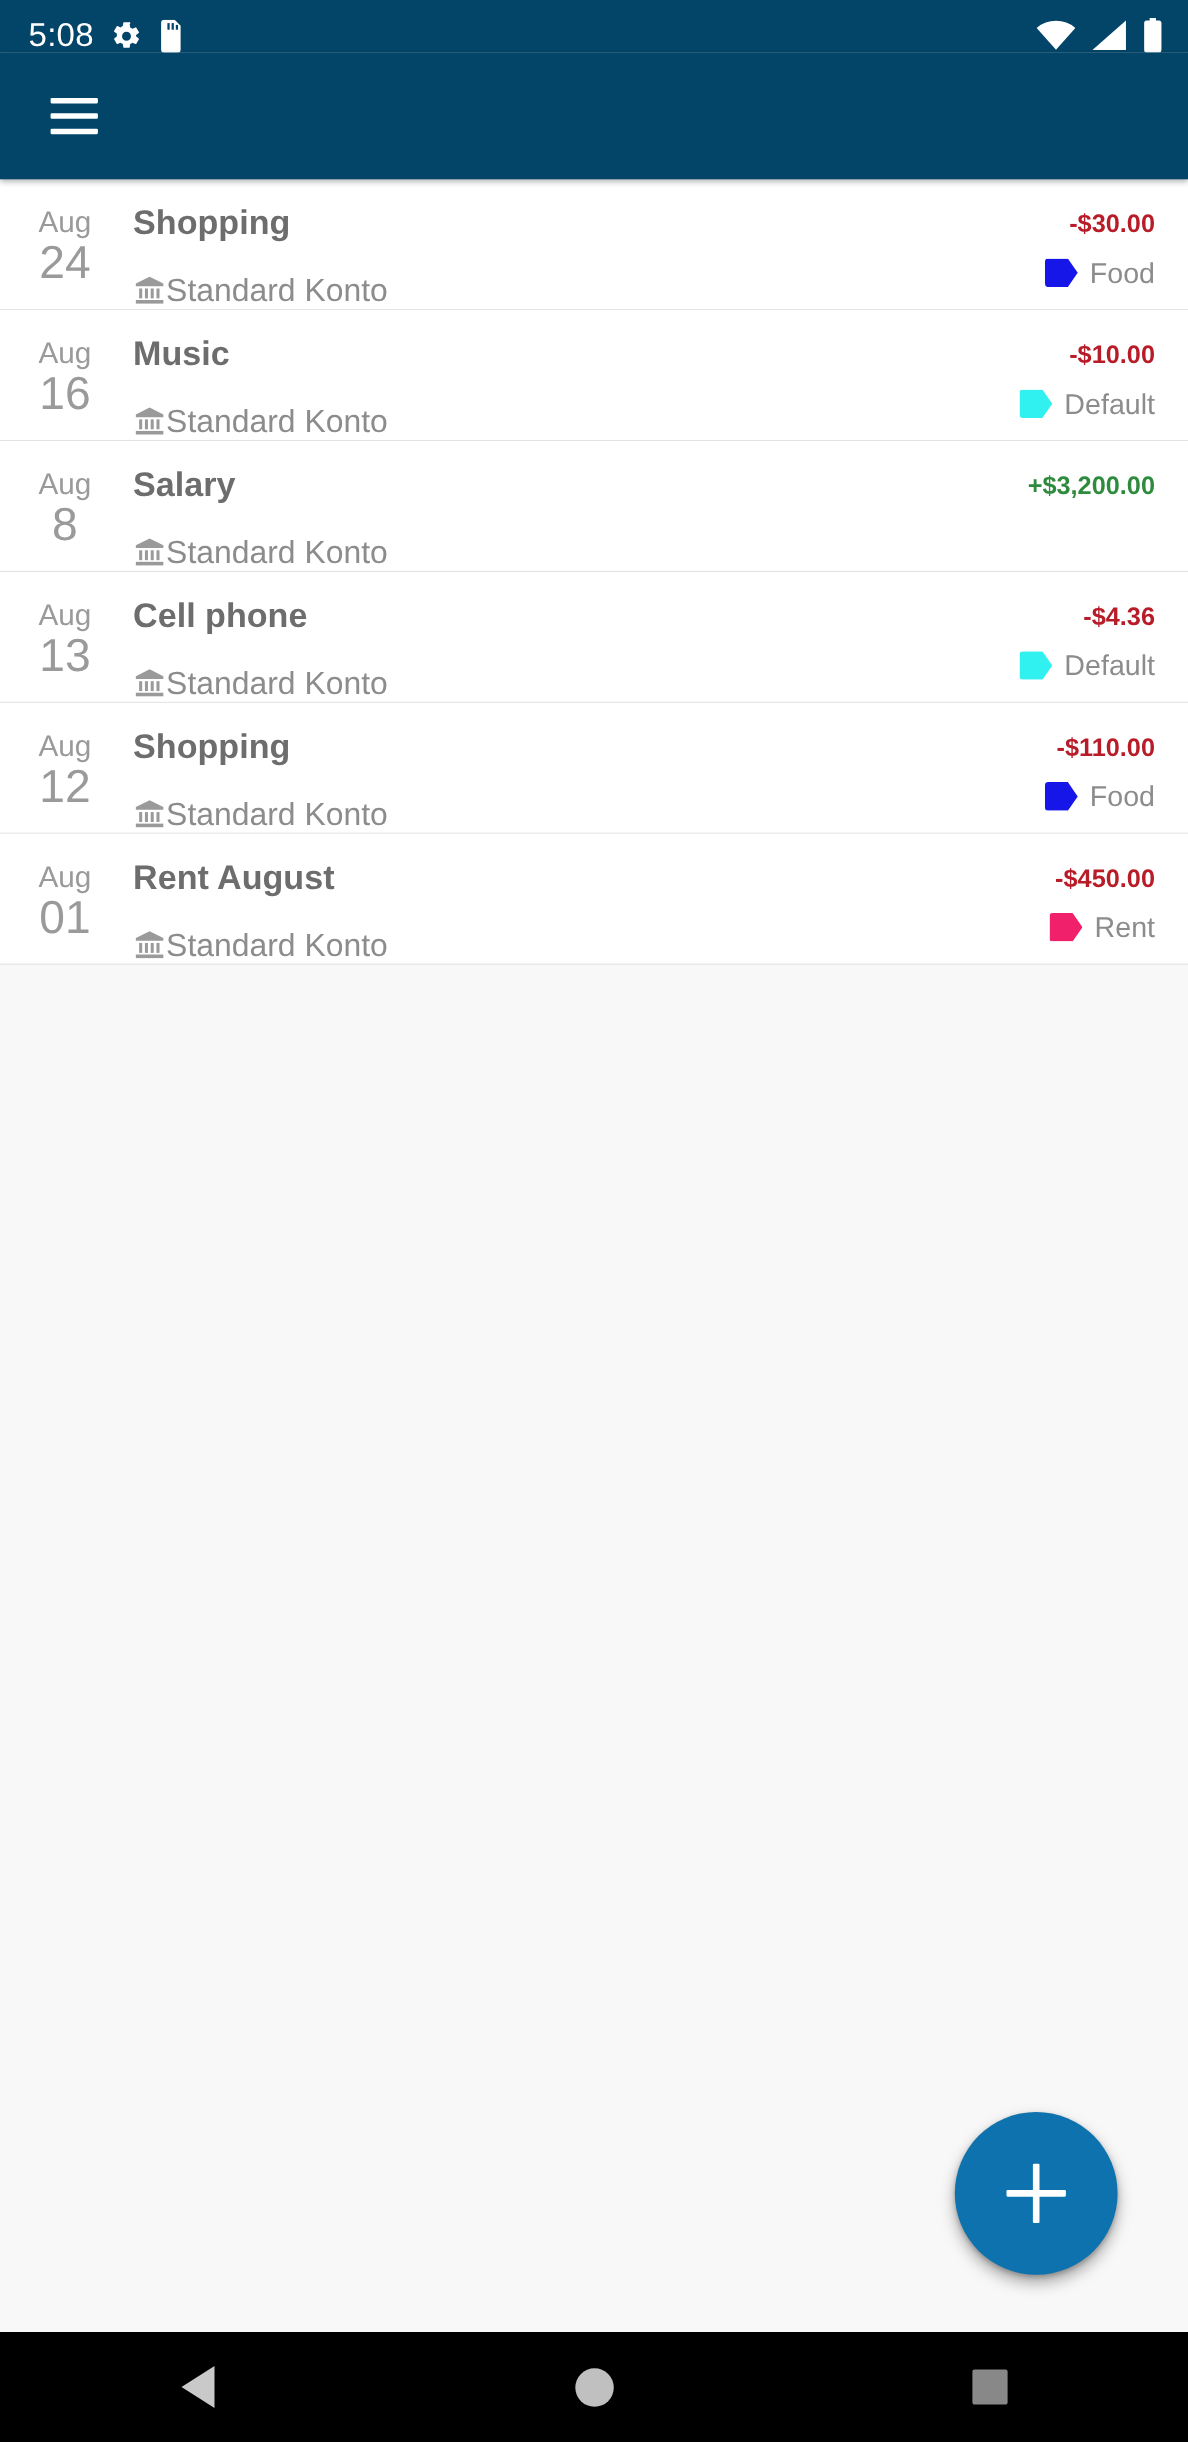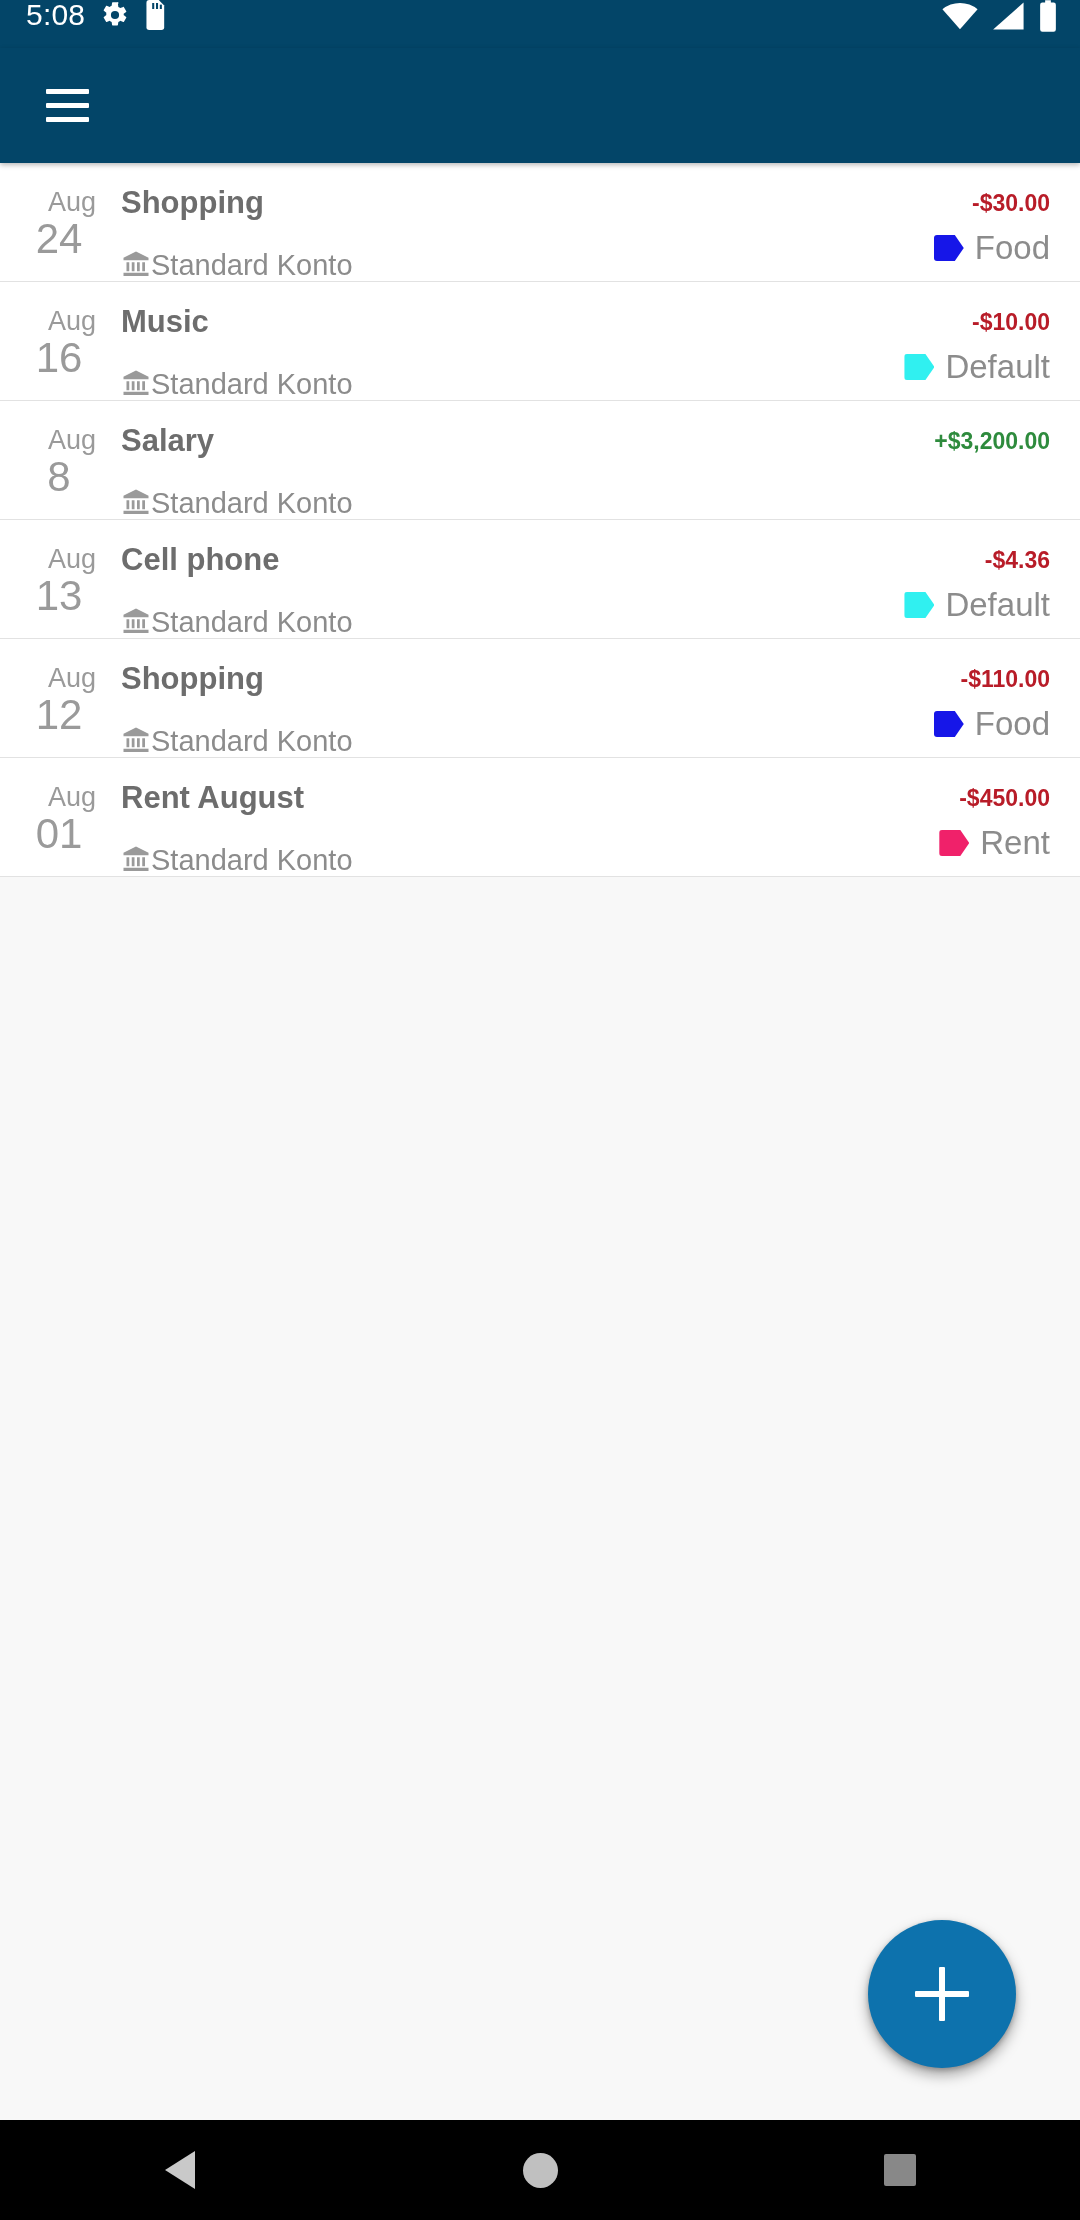--- a/index.html
+++ b/index.html
@@ -9,21 +9,21 @@
     background:#ffffff;
     overflow:hidden;
     position:relative;
   }
 
   
   #status-bar {
     height:48px;
     background:#034568;
     display:flex;
-    align-items:flex-start;
+    align-items:flex-end;
     padding:0 22px 0 26px;
     position:relative;
   }
   #status-left { display:flex; align-items:center; gap:16px; }
   #status-time {
     color:#ffffff;
     font-size:30px;
     letter-spacing:0.2px;
     line-height:1;
     font-weight:400;
@@ -90,21 +90,20 @@
     flex:0 0 74px;
     text-align:center;
     padding-top:2px;
   }
   .tx-date-month {
     display:block;
     font-size:27px;
     color:#9a9a9a;
     line-height:30px;
     font-weight:400;
-    text-align:right;
   }
   .tx-date-day {
     display:block;
     font-size:42px;
     color:#9a9a9a;
     line-height:45px;
     font-weight:400;
     margin-top:-1px;
   }
 
@@ -147,21 +146,21 @@
   .tx-amount.neg { color:#b81c28; }
   .tx-amount.pos { color:#2e8b3d; }
 
   .tx-tag {
     display:flex;
     align-items:center;
     gap:11px;
     margin-top:11px;
   }
   .tx-tag-name {
-    font-size:33px;
+    font-size:26px;
     color:#8c8c8c;
     line-height:32px;
     white-space:nowrap;
   }
   .tag-swatch {
     width:30px; height:26px;
     flex:0 0 30px;
     clip-path:polygon(0% 0%, 70% 0%, 100% 50%, 70% 100%, 0% 100%);
     border-radius:3px 0 0 3px;
   }

